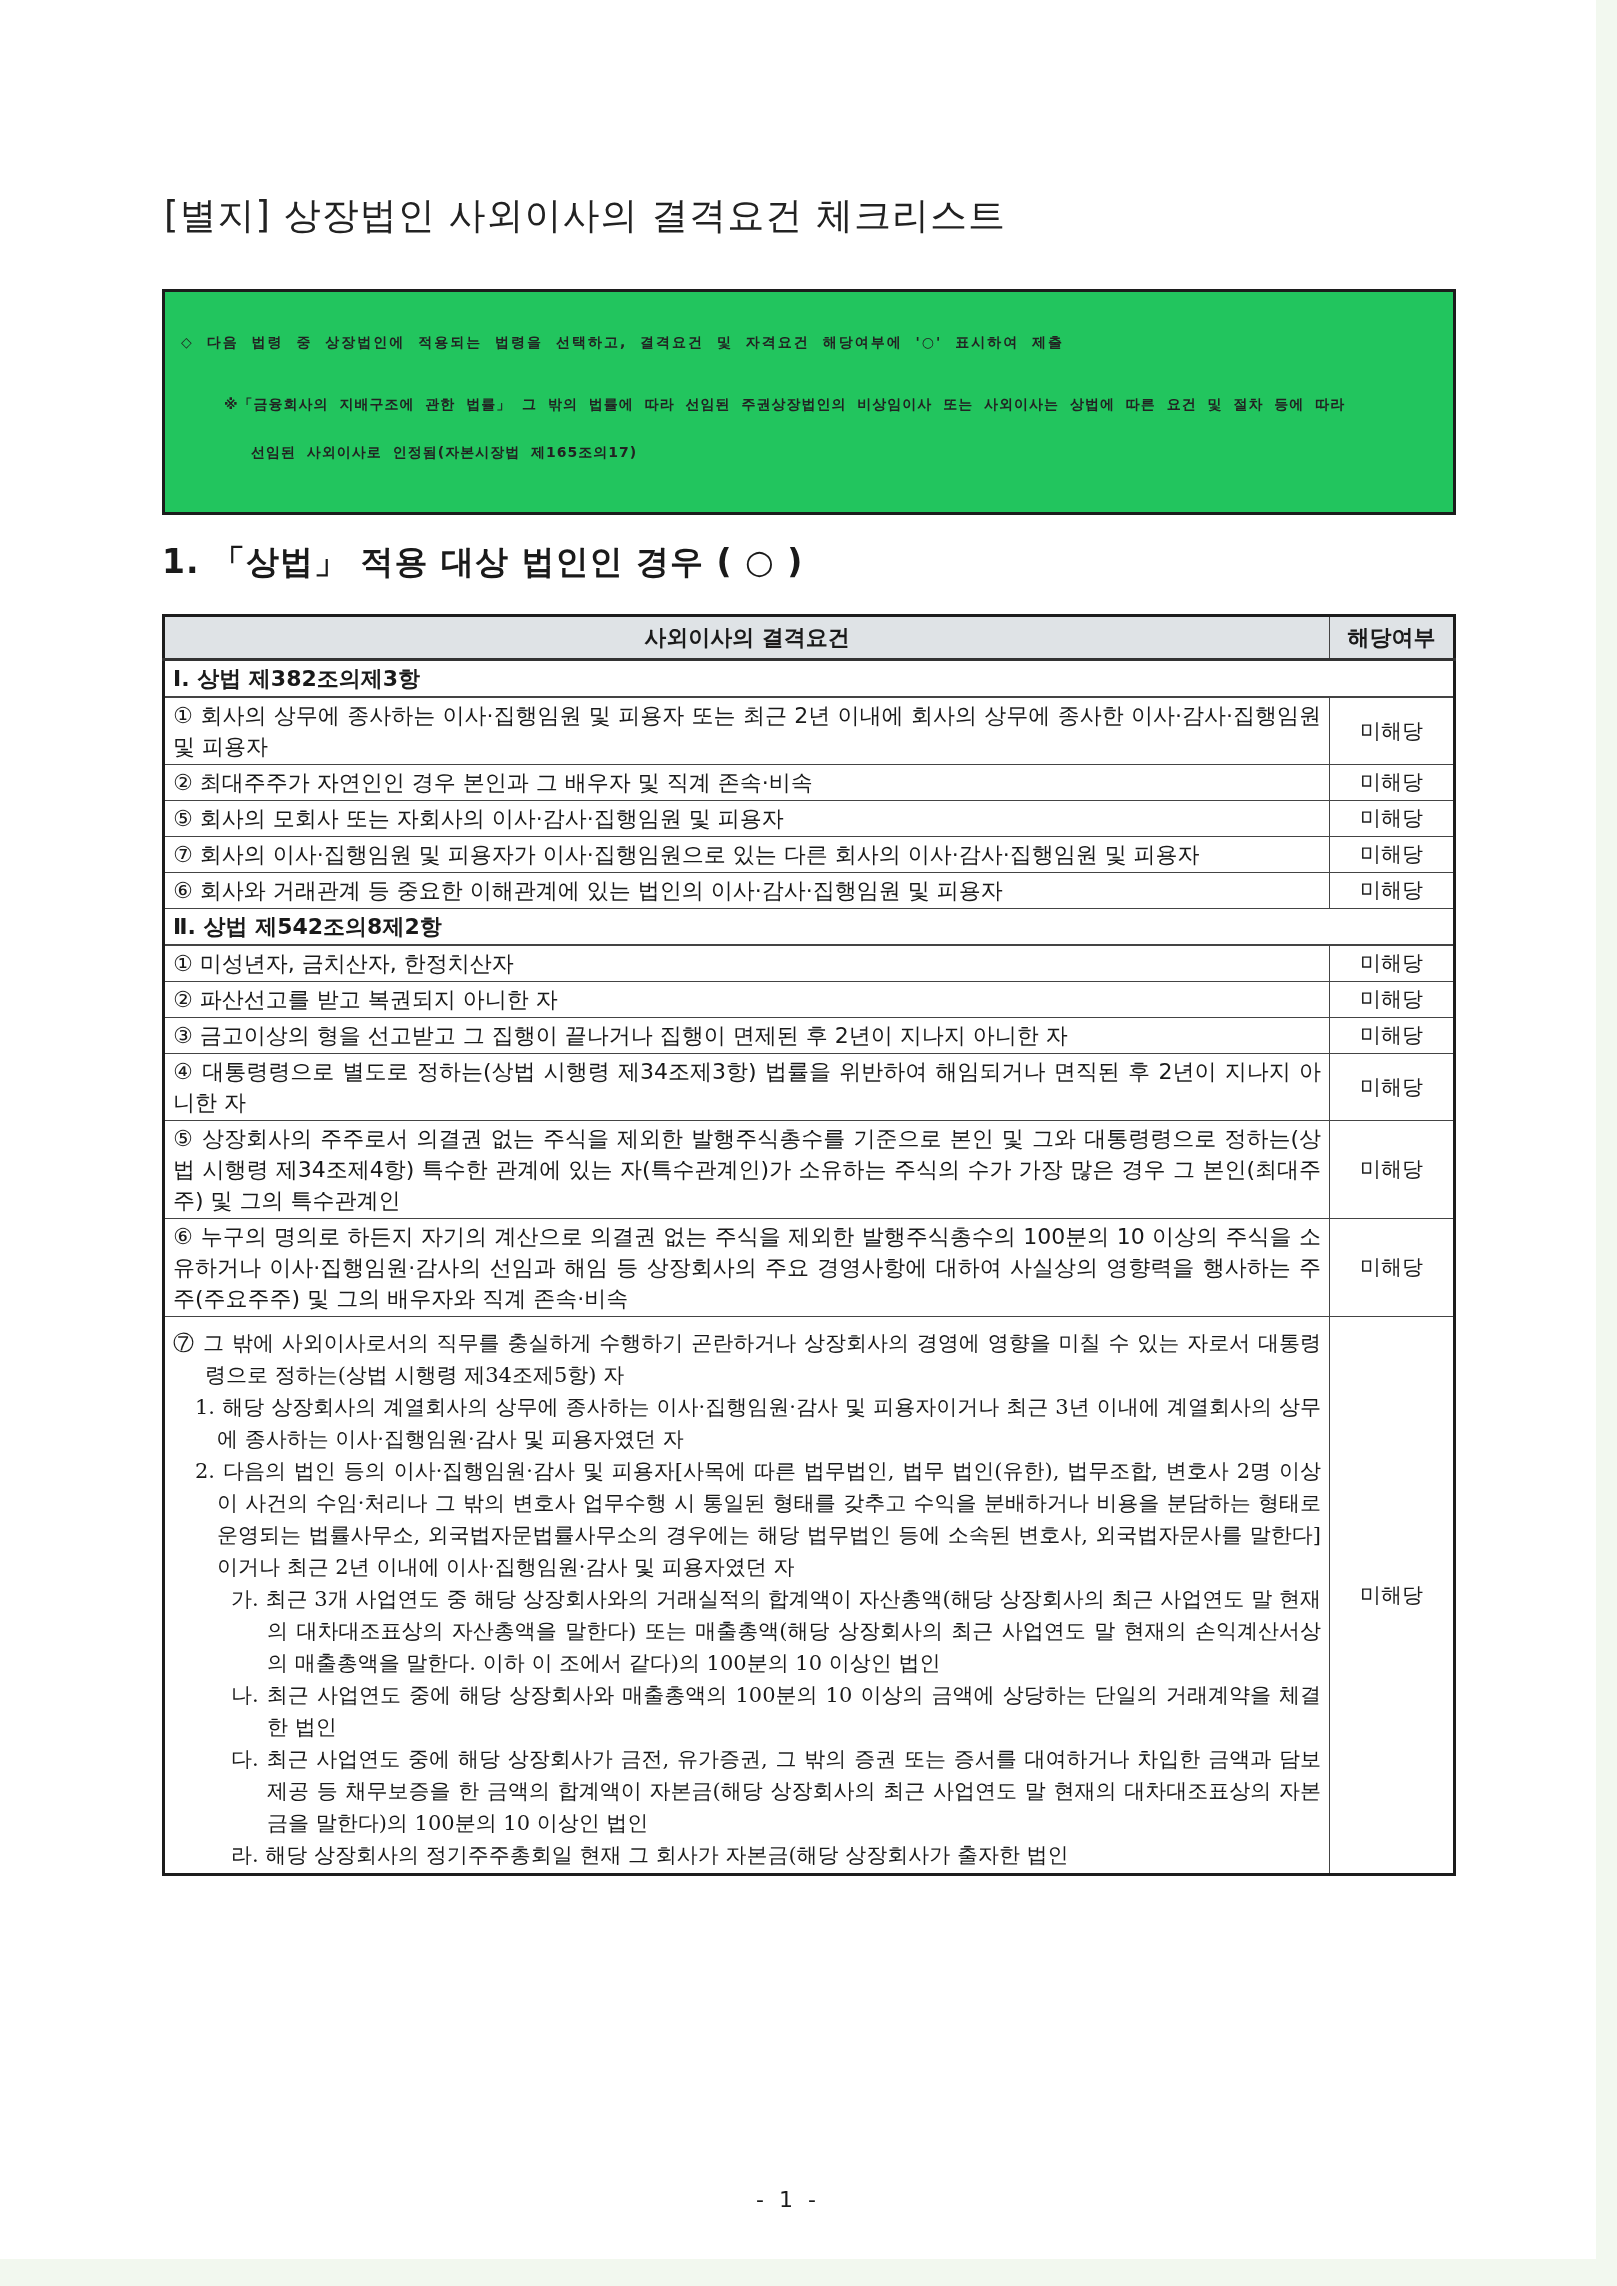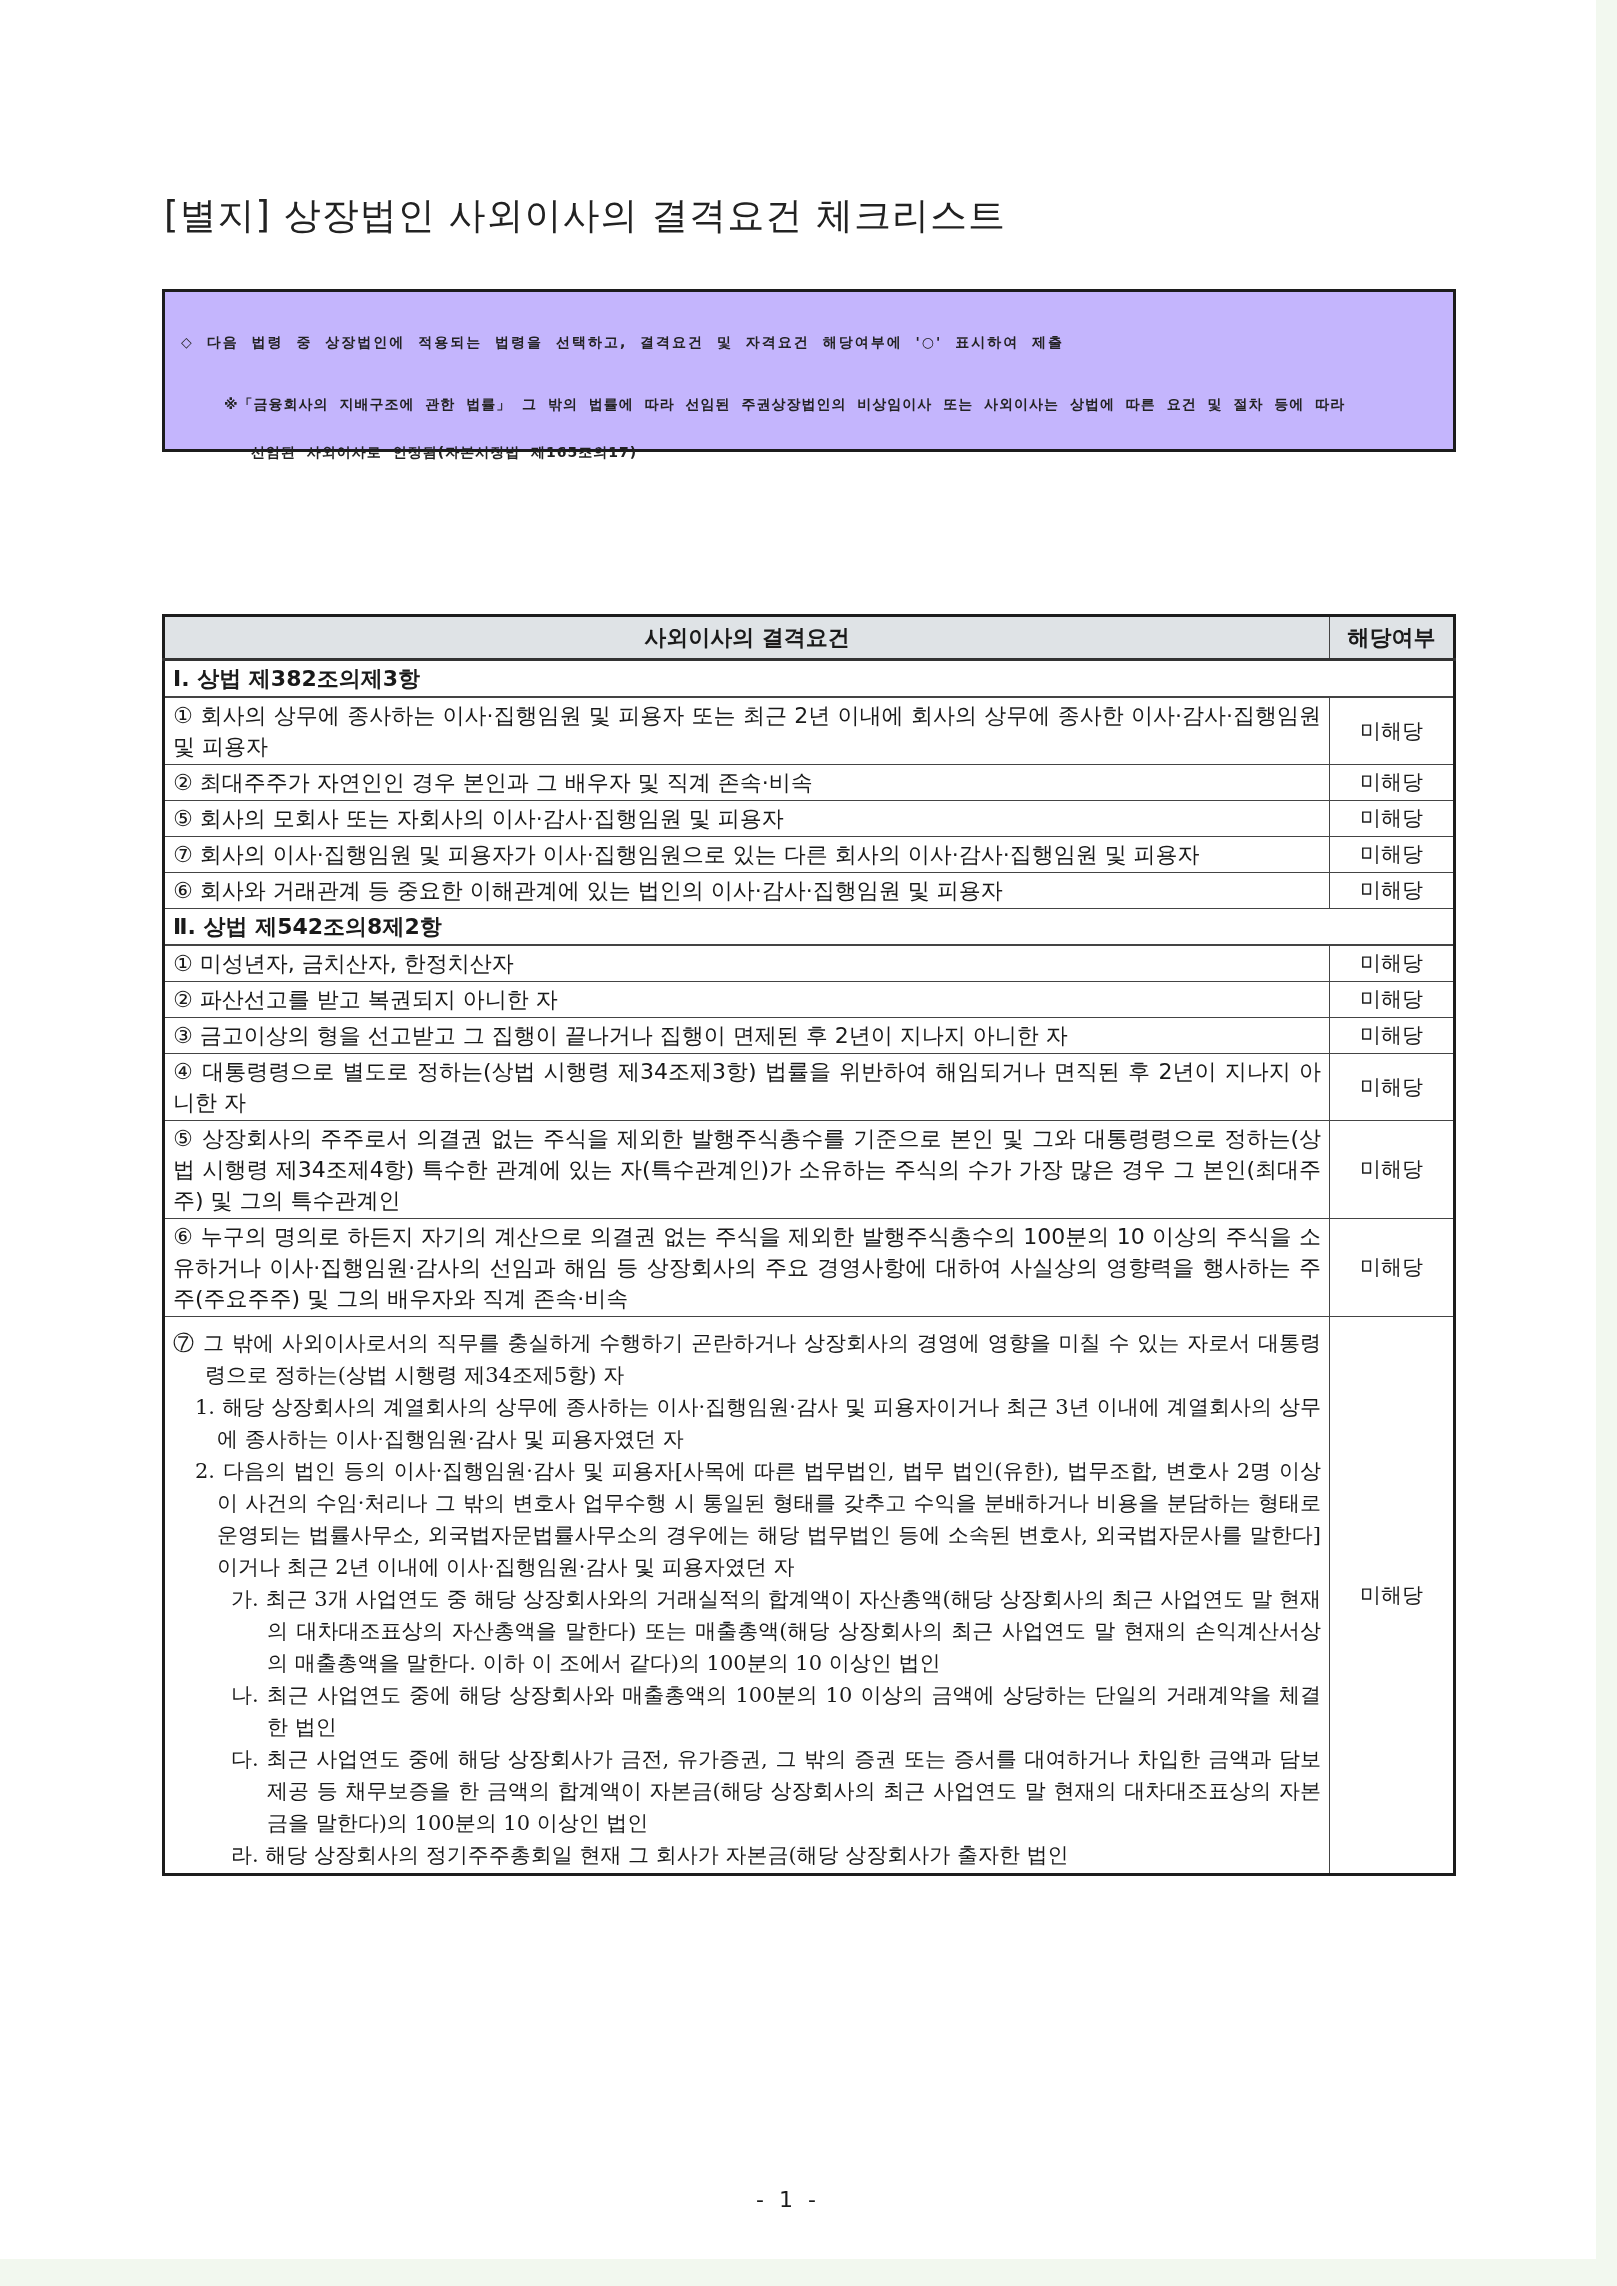--- a/index.html
+++ b/index.html
@@ -17,23 +17,23 @@
     background: #ffffff;
   }
   .doc-title {
     position: absolute; left: 164px; top: 191px;
     font-size: 37px; letter-spacing: 1px;
     font-family: "DejaVu Sans", "Liberation Sans", sans-serif;
     font-weight: normal; color: #222;
   }
   .notice-box {
     position: absolute; left: 162px; top: 289px;
-    width: 1294px; height: 163px;
+    width: 1294px; height: 226px;
     border: 3px solid #1c1c1c;
-    background: #c4b5fd;
+    background: #22c55e;
     box-sizing: border-box;
     font-family: "DejaVu Sans", "Liberation Sans", sans-serif;
     font-weight: bold; font-size: 14px; color: #222;
   }
   .notice-line1 { position: absolute; left: 16px; top: 42px; letter-spacing: 2px; word-spacing: 6px; }
   .notice-line2 { position: absolute; left: 30px; top: 104px; letter-spacing: 1px; word-spacing: 5px; margin-left: 29px; }
   .notice-line3 { position: absolute; left: 86px; top: 152px; letter-spacing: 1px; word-spacing: 5px; }
 
   .section-heading {
     position: absolute; left: 162px; top: 540px;
@@ -85,20 +85,21 @@
 <div class="page">
 
   <div class="doc-title">[별지] 상장법인 사외이사의 결격요건 체크리스트</div>
 
   <div class="notice-box">
     <div class="notice-line1">◇ 다음 법령 중 상장법인에 적용되는 법령을 선택하고, 결격요건 및 자격요건 해당여부에 '○' 표시하여 제출</div>
     <div class="notice-line2">※「금융회사의 지배구조에 관한 법률」 그 밖의 법률에 따라 선임된 주권상장법인의 비상임이사 또는 사외이사는 상법에 따른 요건 및 절차 등에 따라</div>
     <div class="notice-line3">선임된 사외이사로 인정됨(자본시장법 제165조의17)</div>
   </div>
 
+  <div class="section-heading">1. 「상법」 적용 대상 법인인 경우 ( ○ )</div>
 
   <table class="checklist">
     <thead>
       <tr>
         <th class="col-req">사외이사의 결격요건</th>
         <th class="col-status">해당여부</th>
       </tr>
     </thead>
     <tbody>
       <tr class="group">

